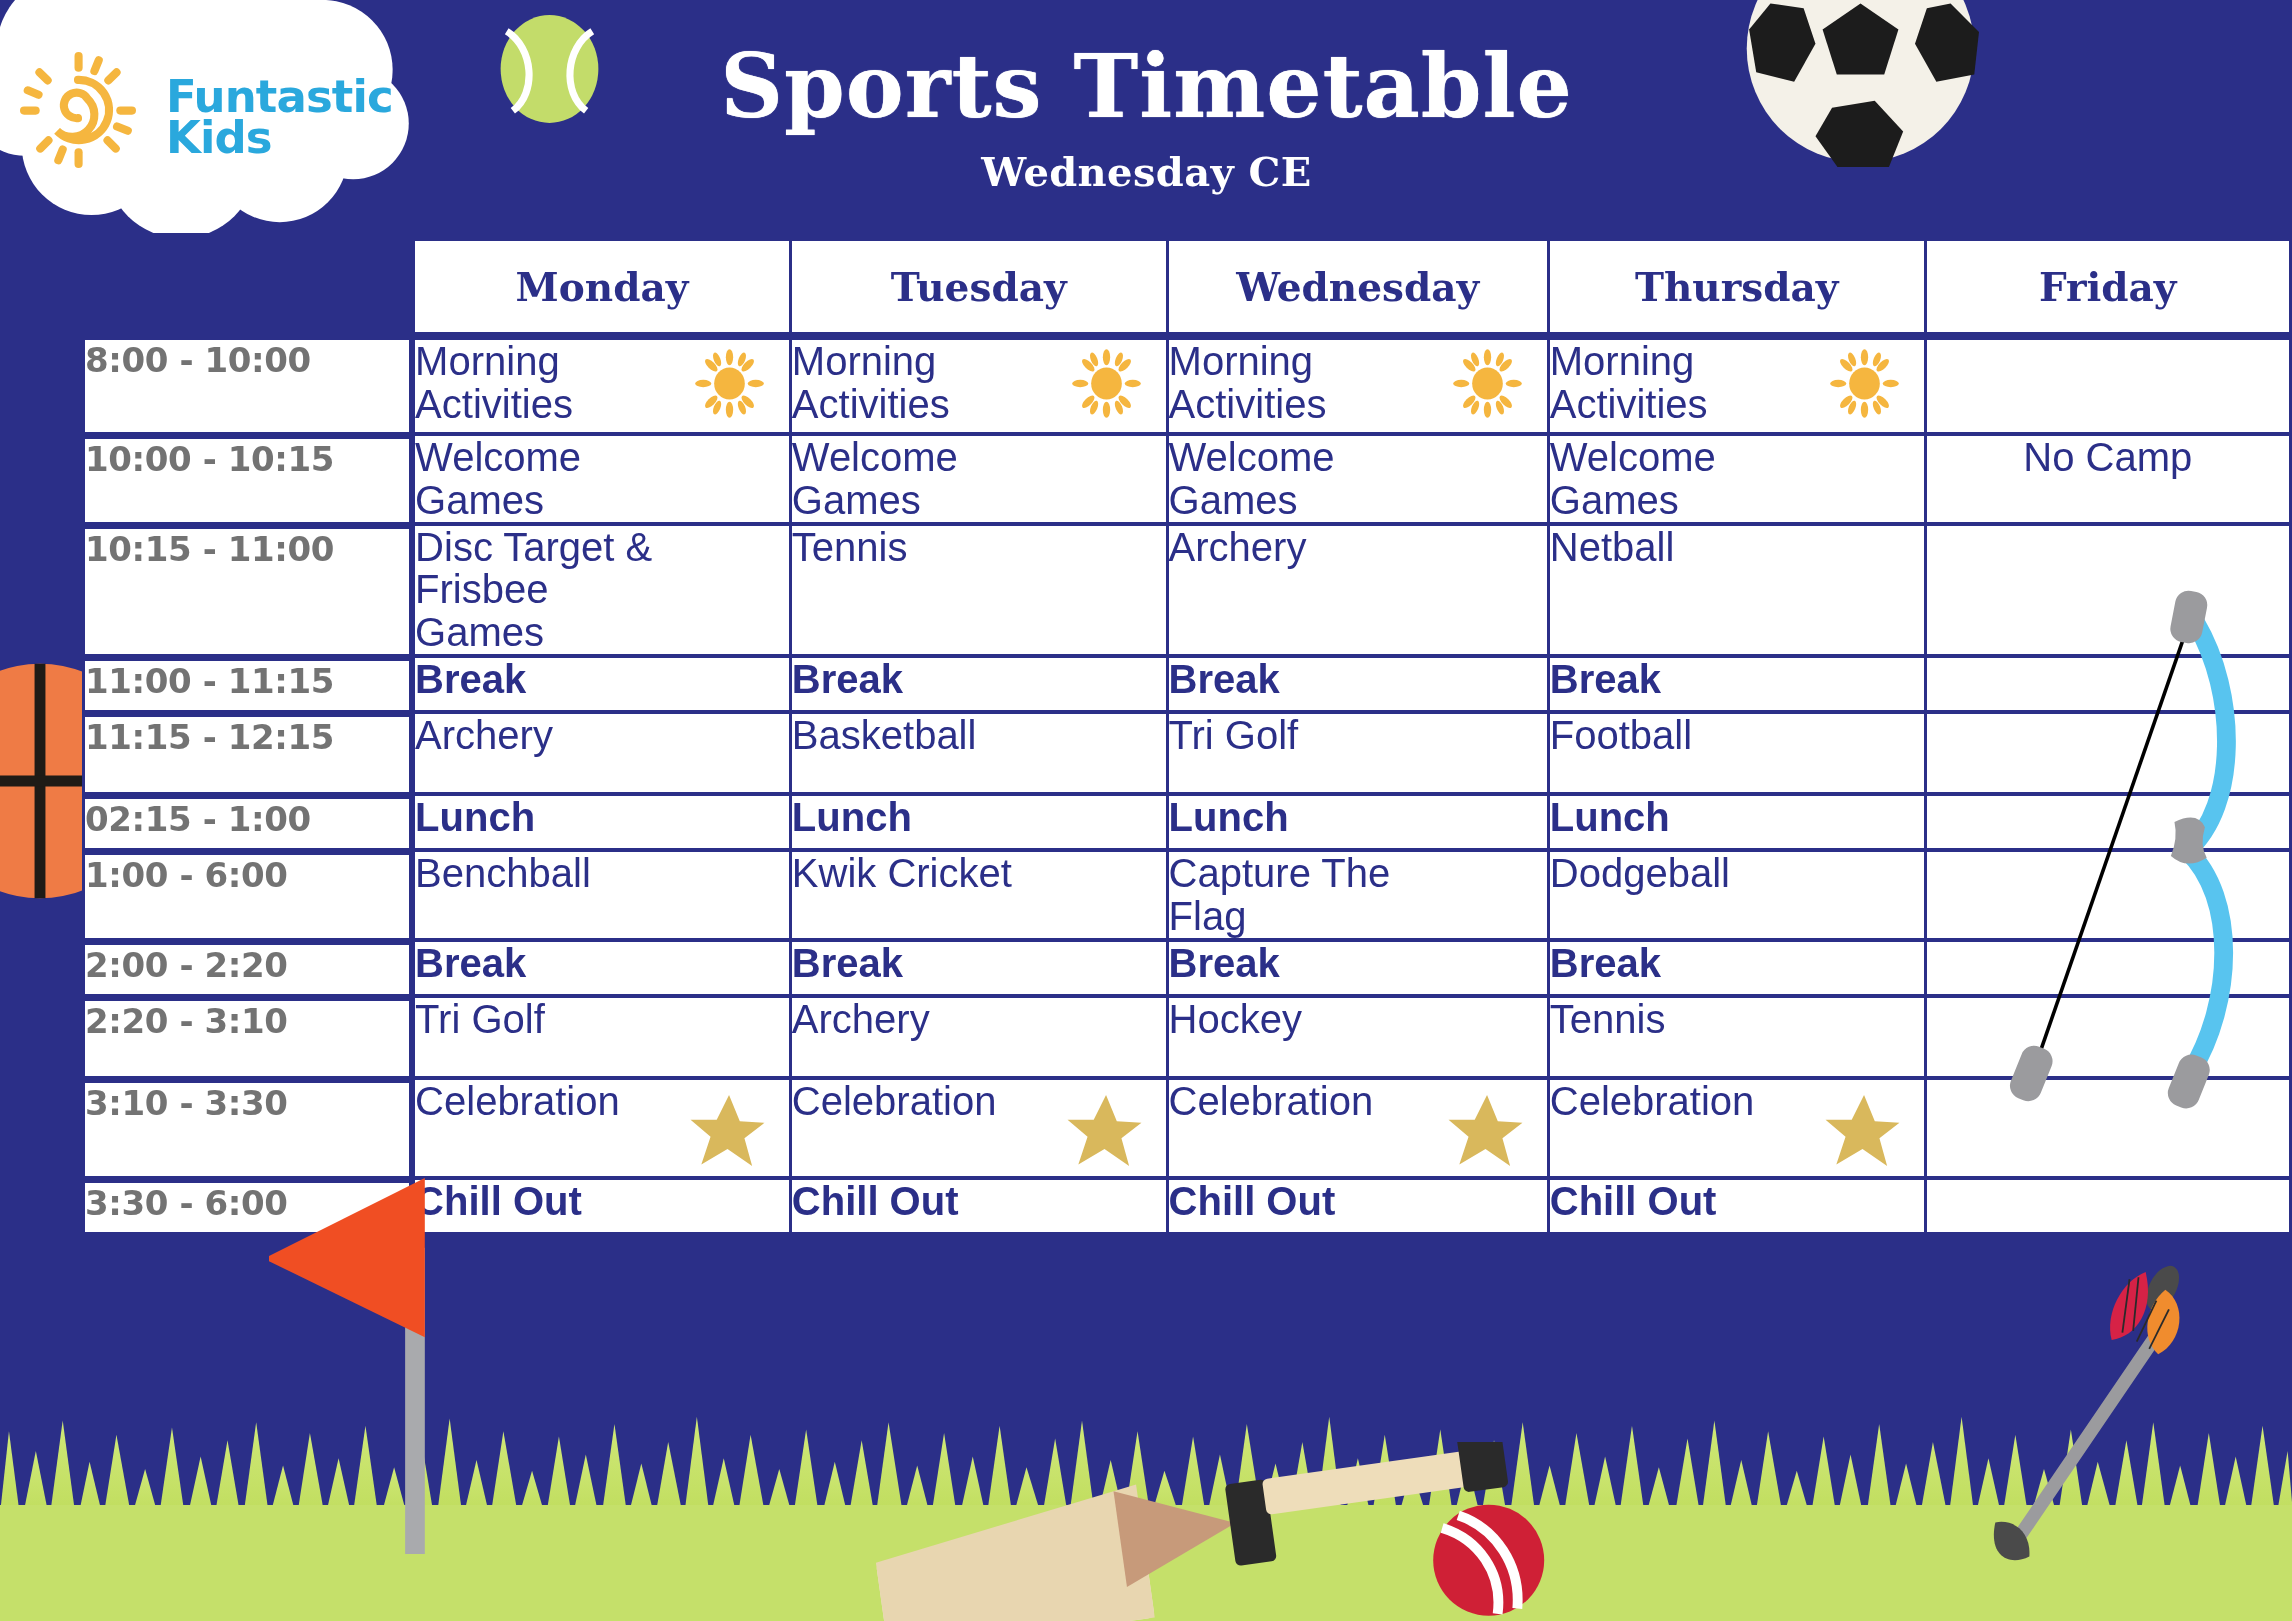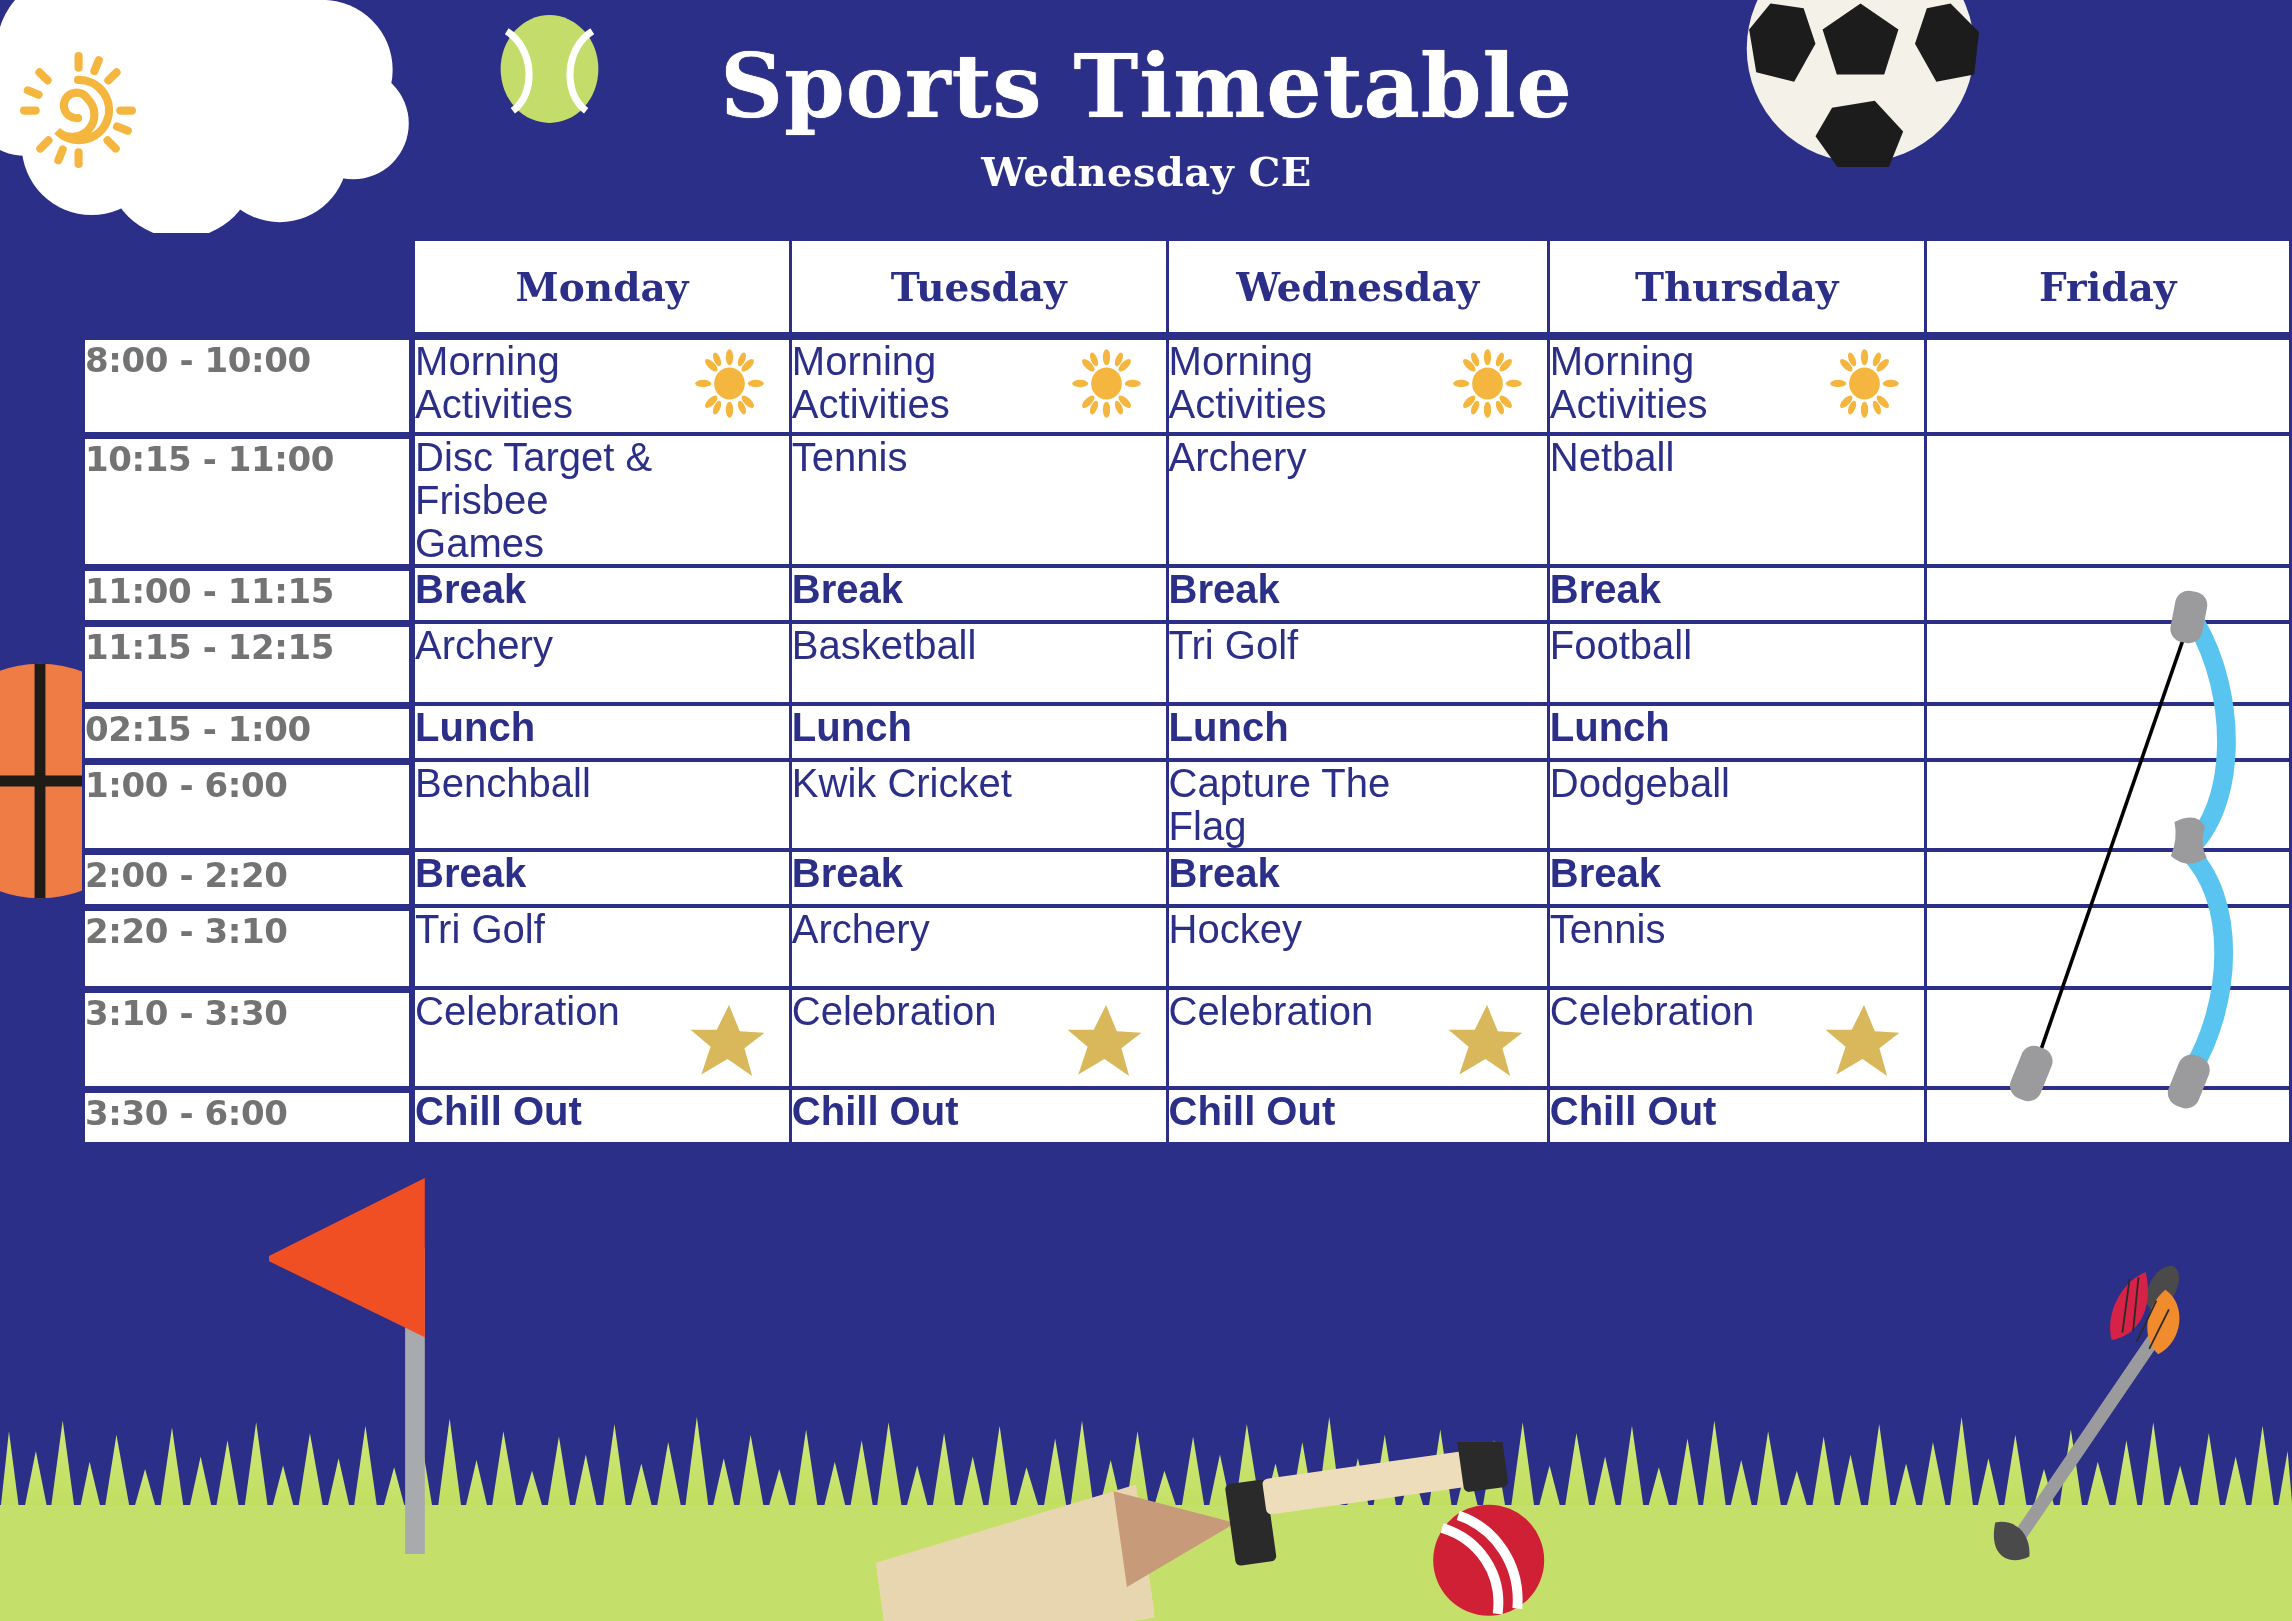--- a/index.html
+++ b/index.html
@@ -293,20 +293,24 @@
       <rect x="47" y="83" width="7" height="17" rx="3.5" transform="rotate(45 50 50)"></rect>
       <rect x="0" y="47" width="17" height="7" rx="3.5" transform="rotate(45 50 50)"></rect>
       <rect x="83" y="47" width="17" height="7" rx="3.5" transform="rotate(45 50 50)"></rect>
       <rect x="47" y="0" width="7" height="17" rx="3.5" transform="rotate(22 50 50)"></rect>
       <rect x="47" y="83" width="7" height="17" rx="3.5" transform="rotate(22 50 50)"></rect>
       <rect x="0" y="47" width="17" height="7" rx="3.5" transform="rotate(22 50 50)"></rect>
       <rect x="83" y="47" width="17" height="7" rx="3.5" transform="rotate(22 50 50)"></rect>
     </g>
   </svg>
 
+  <div class="logo-text">
+    <span>Funtastic</span>
+    <span class="l2">Kids</span>
+  </div>
 
   <div class="title">Sports Timetable</div>
   <div class="subtitle">Wednesday CE</div>
 
   <div class="table-wrap">
     <table class="tt">
       <thead>
         <tr class="hdr">
           <th class="th-blank" style="border:none;"></th>
         <th class="th-day col-l">Monday</th>
@@ -397,20 +401,38 @@
                   <ellipse cx="33" cy="83" rx="4.5" ry="10" transform="rotate(22 33 83)"></ellipse>
                   <ellipse cx="67" cy="83" rx="4.5" ry="10" transform="rotate(-22 67 83)"></ellipse>
                 </g>
               </svg>
             </td>
             <td class="act-cell col-l h-56 col-r">
               <span class="txt"></span>
             </td>
           </tr>
           <tr class="row-sep h-44">
+            <td class="time-cell brd h-44">10:00 - 10:15</td>
+            <td class="act-cell col-l h-44">
+              <span class="txt">Welcome Games</span>
+            </td>
+            <td class="act-cell col-l h-44">
+              <span class="txt">Welcome Games</span>
+            </td>
+            <td class="act-cell col-l h-44">
+              <span class="txt">Welcome Games</span>
+            </td>
+            <td class="act-cell col-l h-44">
+              <span class="txt">Welcome Games</span>
+            </td>
+            <td class="act-cell col-l h-44 center col-r">
+              <span class="txt">No Camp</span>
+            </td>
+          </tr>
+          <tr class="row-sep h-44">
             <td class="time-cell brd h-44">10:15 - 11:00</td>
             <td class="act-cell col-l h-44">
               <span class="txt">Disc Target &amp; Frisbee Games</span>
             </td>
             <td class="act-cell col-l h-44">
               <span class="txt">Tennis</span>
             </td>
             <td class="act-cell col-l h-44">
               <span class="txt">Archery</span>
             </td>

